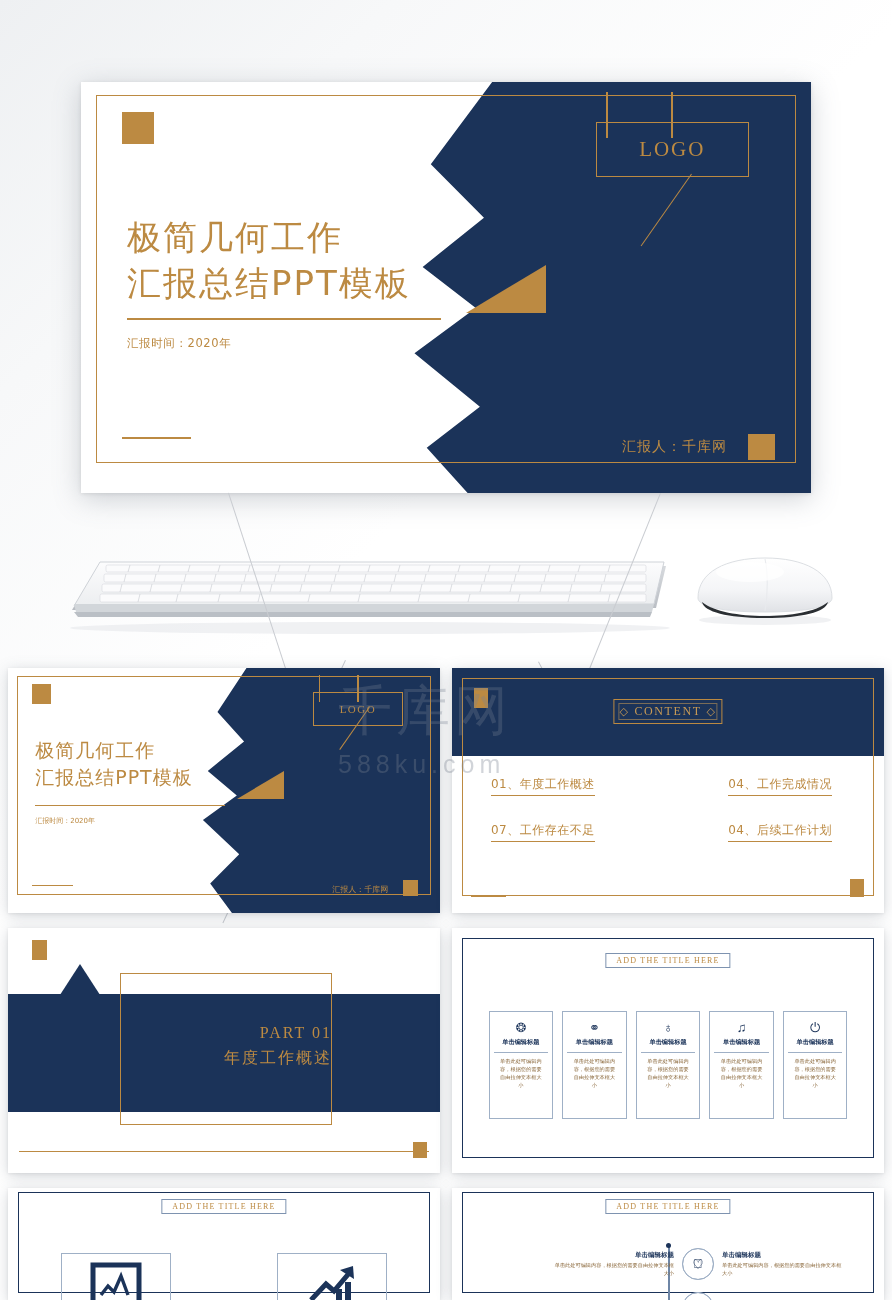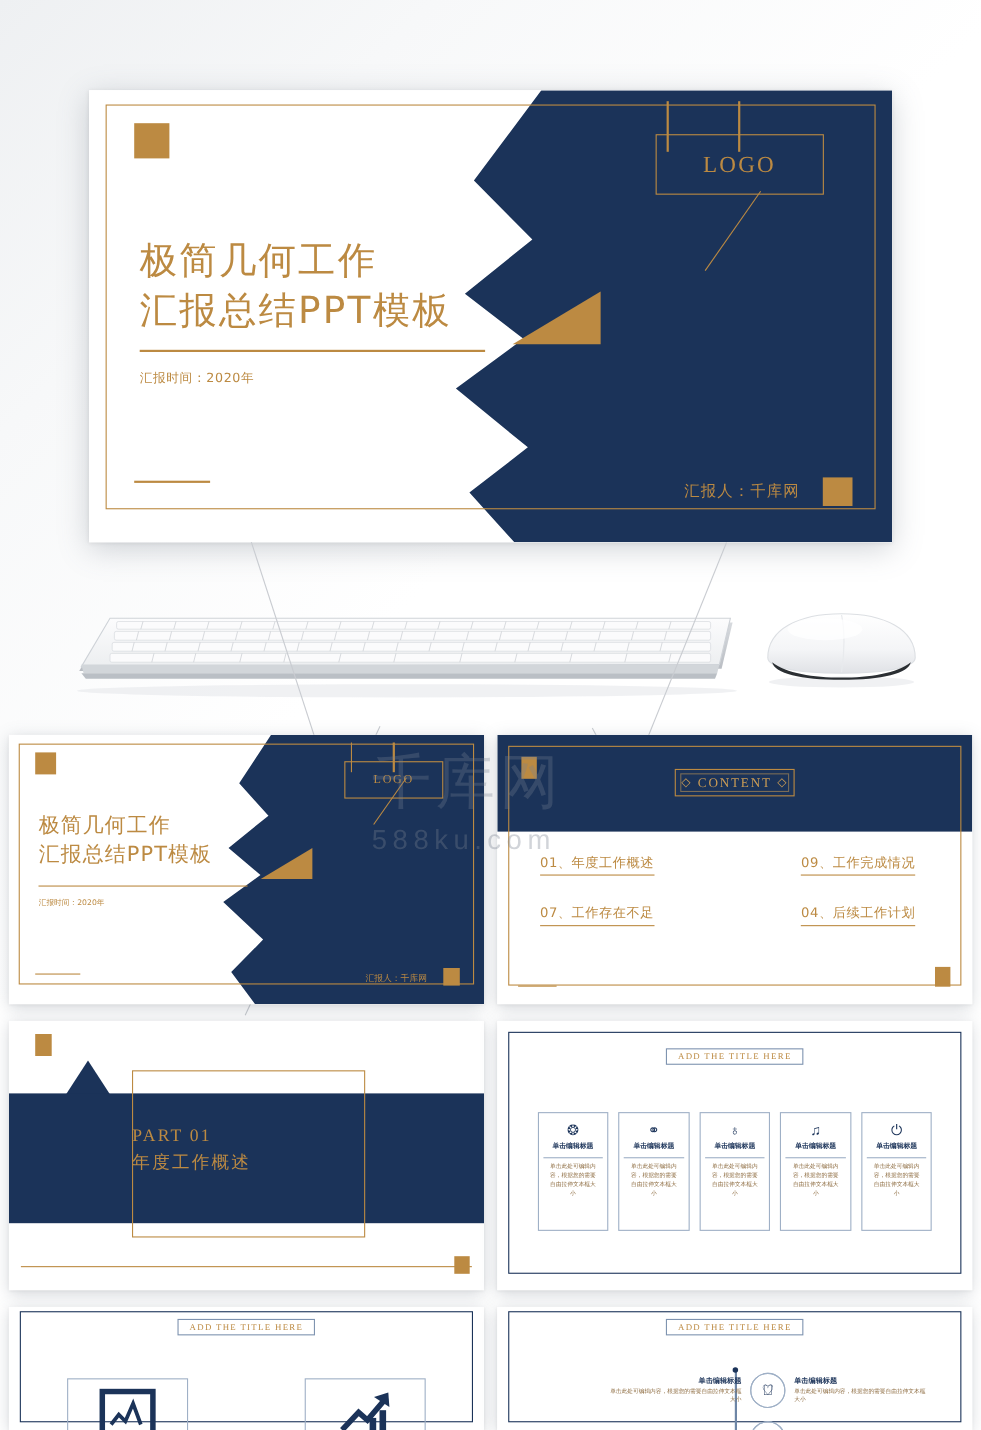--- a/index.html
+++ b/index.html
@@ -162,21 +162,21 @@
             border-bottom:1.2px solid #BC8A42; padding-bottom:2px; width:fit-content;
             font-family:"DejaVu Sans", sans-serif; }
   .c-items > div:nth-child(even) { justify-self:start; margin-left:34%; }
 
   
   .p-band { position:absolute; left:0; top:27%; width:100%; height:48%; background:#1B3359; }
   .p-peak { position:absolute; left:11.5%; top:14.5%; width:0; height:0;
             border-style:solid; border-width:0 22px 34px 22px;
             border-color:transparent transparent #1B3359 transparent; }
   .p-box { position:absolute; left:26%; top:18.5%; width:49%; height:62%; border:1.4px solid #BC8A42; }
-  .p-text { position:absolute; left:26%; top:38%; width:49%; text-align:left;
+  .p-text { position:absolute; left:26%; top:38%; width:49%; text-align:right;
             color:#BC8A42; line-height:1.55; white-space:pre-line;
             font-size:16px; letter-spacing:2px; font-family:"Liberation Serif", serif; }
   .p-sq-tl { position:absolute; left:5.6%; top:5%; width:3.4%; height:8%; background:#BC8A42; }
   .p-baseline { position:absolute; left:2.5%; bottom:8.5%; width:95%; height:1.2px; background:#BC8A42; }
   .p-sq-br { position:absolute; right:3.0%; bottom:6.2%; width:3.2%; height:6.5%; background:#BC8A42; }
 
   
   .f-outer { position:absolute; left:2.2%; top:4%; width:95.6%; height:90%; border:1.6px solid #1B3359; }
   .g-title {
     position:absolute; left:50%; top:10%; transform:translateX(-50%);
@@ -396,21 +396,21 @@
     <div class="c-sq-br"></div>
     <div class="c-underline"></div>
     <div class="c-badge">
       <span class="c-orn l">◇</span>
       <span>CONTENT</span>
       <span class="c-orn r">◇</span>
       <span class="c-badge-in"></span>
     </div>
     <div class="c-items">
       <div class="c-item">01、年度工作概述</div>
-      <div class="c-item">09、工作完成情况</div>
+      <div class="c-item">04、工作完成情况</div>
       <div class="c-item">07、工作存在不足</div>
       <div class="c-item">04、后续工作计划</div>
     </div>
   </div>
 </div>
 
 <div class="thumb t-r2c1">
   <div class="slide">
     <div class="p-peak"></div>
     <div class="p-band"></div>

